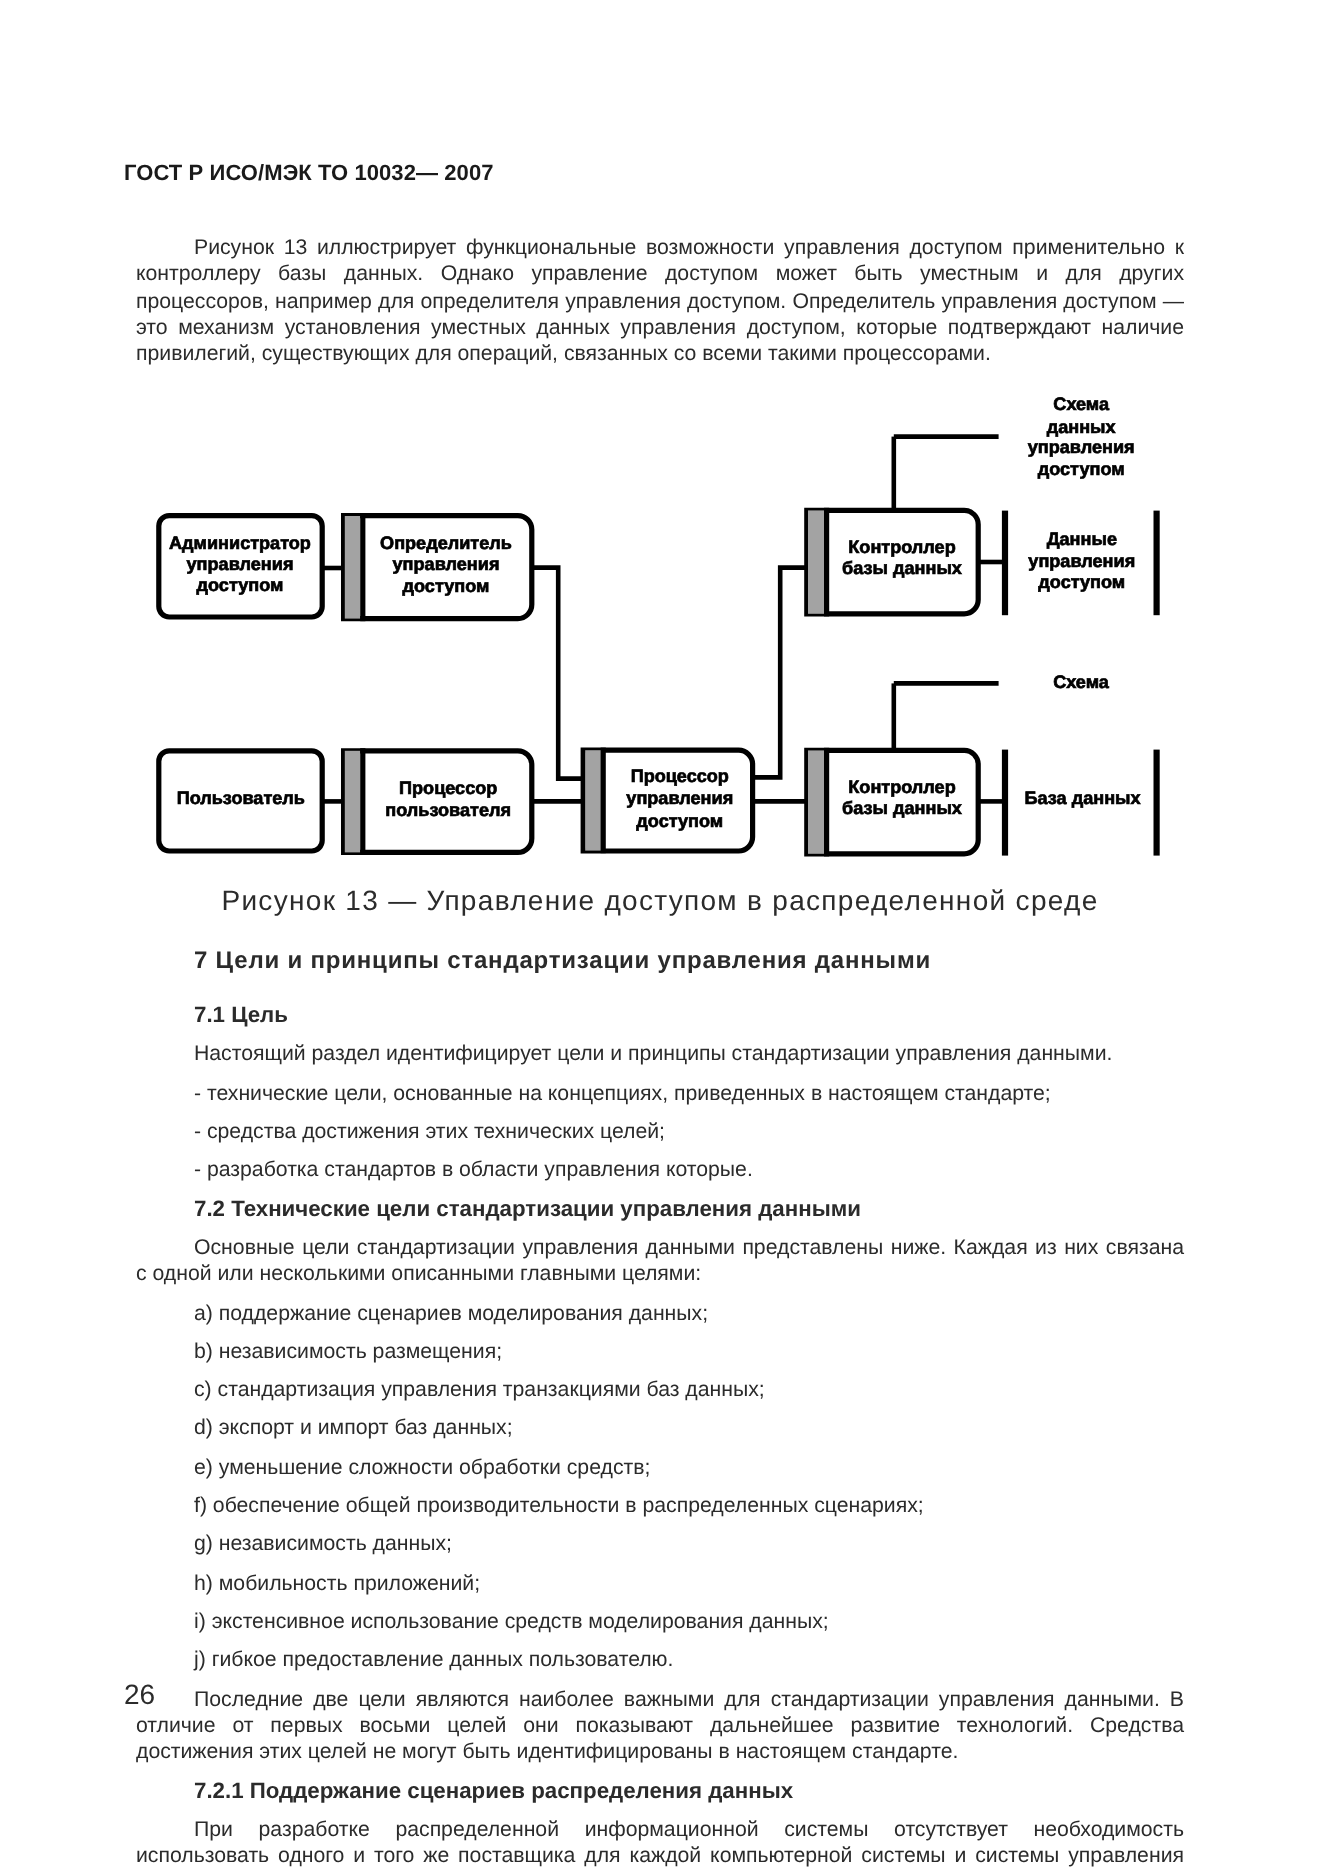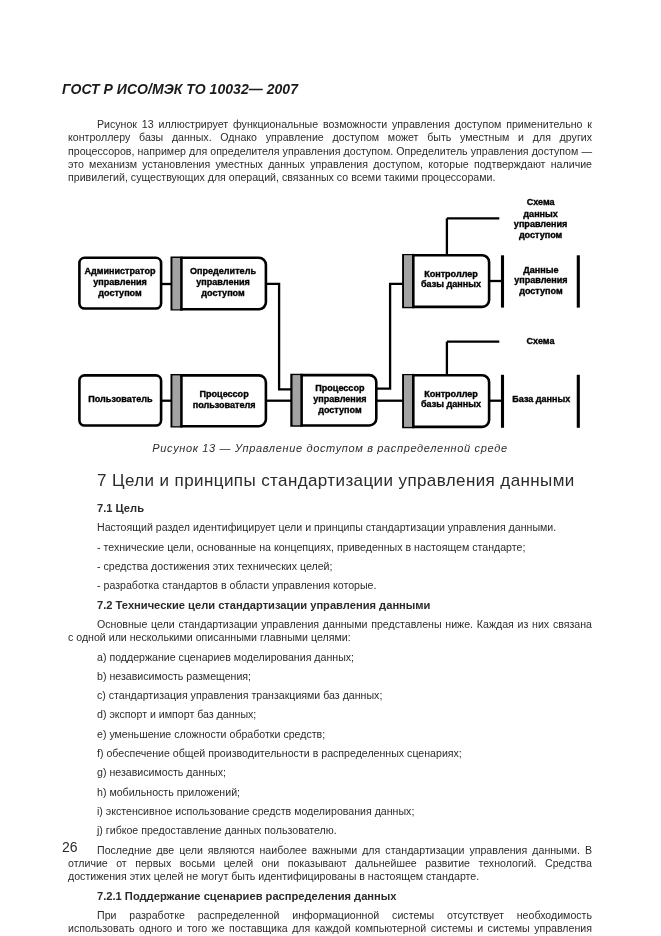--- a/index.html
+++ b/index.html
@@ -1,27 +1,27 @@
 <!DOCTYPE html>
 <html><head>
 <meta charset="utf-8">
 <title>GOST page</title>
 <style>
   html,body{margin:0;padding:0;}
   body{width:661px;height:936px;background:#ffffff;font-family:"Liberation Sans",sans-serif;color:#231f20;overflow:hidden;}
   .page{position:relative;width:661px;height:936px;}
   
-  .doc-header{position:absolute;left:62px;top:81px;font-size:14px;font-weight:bold;letter-spacing:0.04px;color:#1a1a1a;font-style:italic;}
+  .doc-header{position:absolute;left:62px;top:81px;font-size:11px;font-weight:bold;letter-spacing:0.04px;color:#1a1a1a;}
   
   .para{position:absolute;left:62px;width:536px;font-size:10.62px;line-height:13.32px;text-align:justify;color:#2b2b2b;}
   .para p{margin:6px;text-indent:29px;hyphens:manual;}
   .h-sec{font-weight:bold;font-size:11.15px;}
-  .h-main{font-weight:normal;font-size:17px;letter-spacing:0.4px;}
+  .h-main{font-weight:bold;font-size:12px;letter-spacing:0.4px;}
   .pageno{position:absolute;left:62px;top:839px;font-size:14px;color:#2b2b2b;}
-  .figcap{position:absolute;left:62px;width:536px;text-align:center;font-size:11px;letter-spacing:0.655px;color:#2b2b2b;font-style:italic;}
+  .figcap{position:absolute;left:62px;width:536px;text-align:center;font-size:14px;letter-spacing:0.655px;color:#2b2b2b;}
   
   .fig{position:absolute;left:0;top:0;}
 </style>
 </head>
 <body>
 
 <div class="page">
   <div class="doc-header">ГОСТ Р ИСО/МЭК ТО 10032— 2007</div>
 
   <div class="para" id="intro" style="top:112px;">

